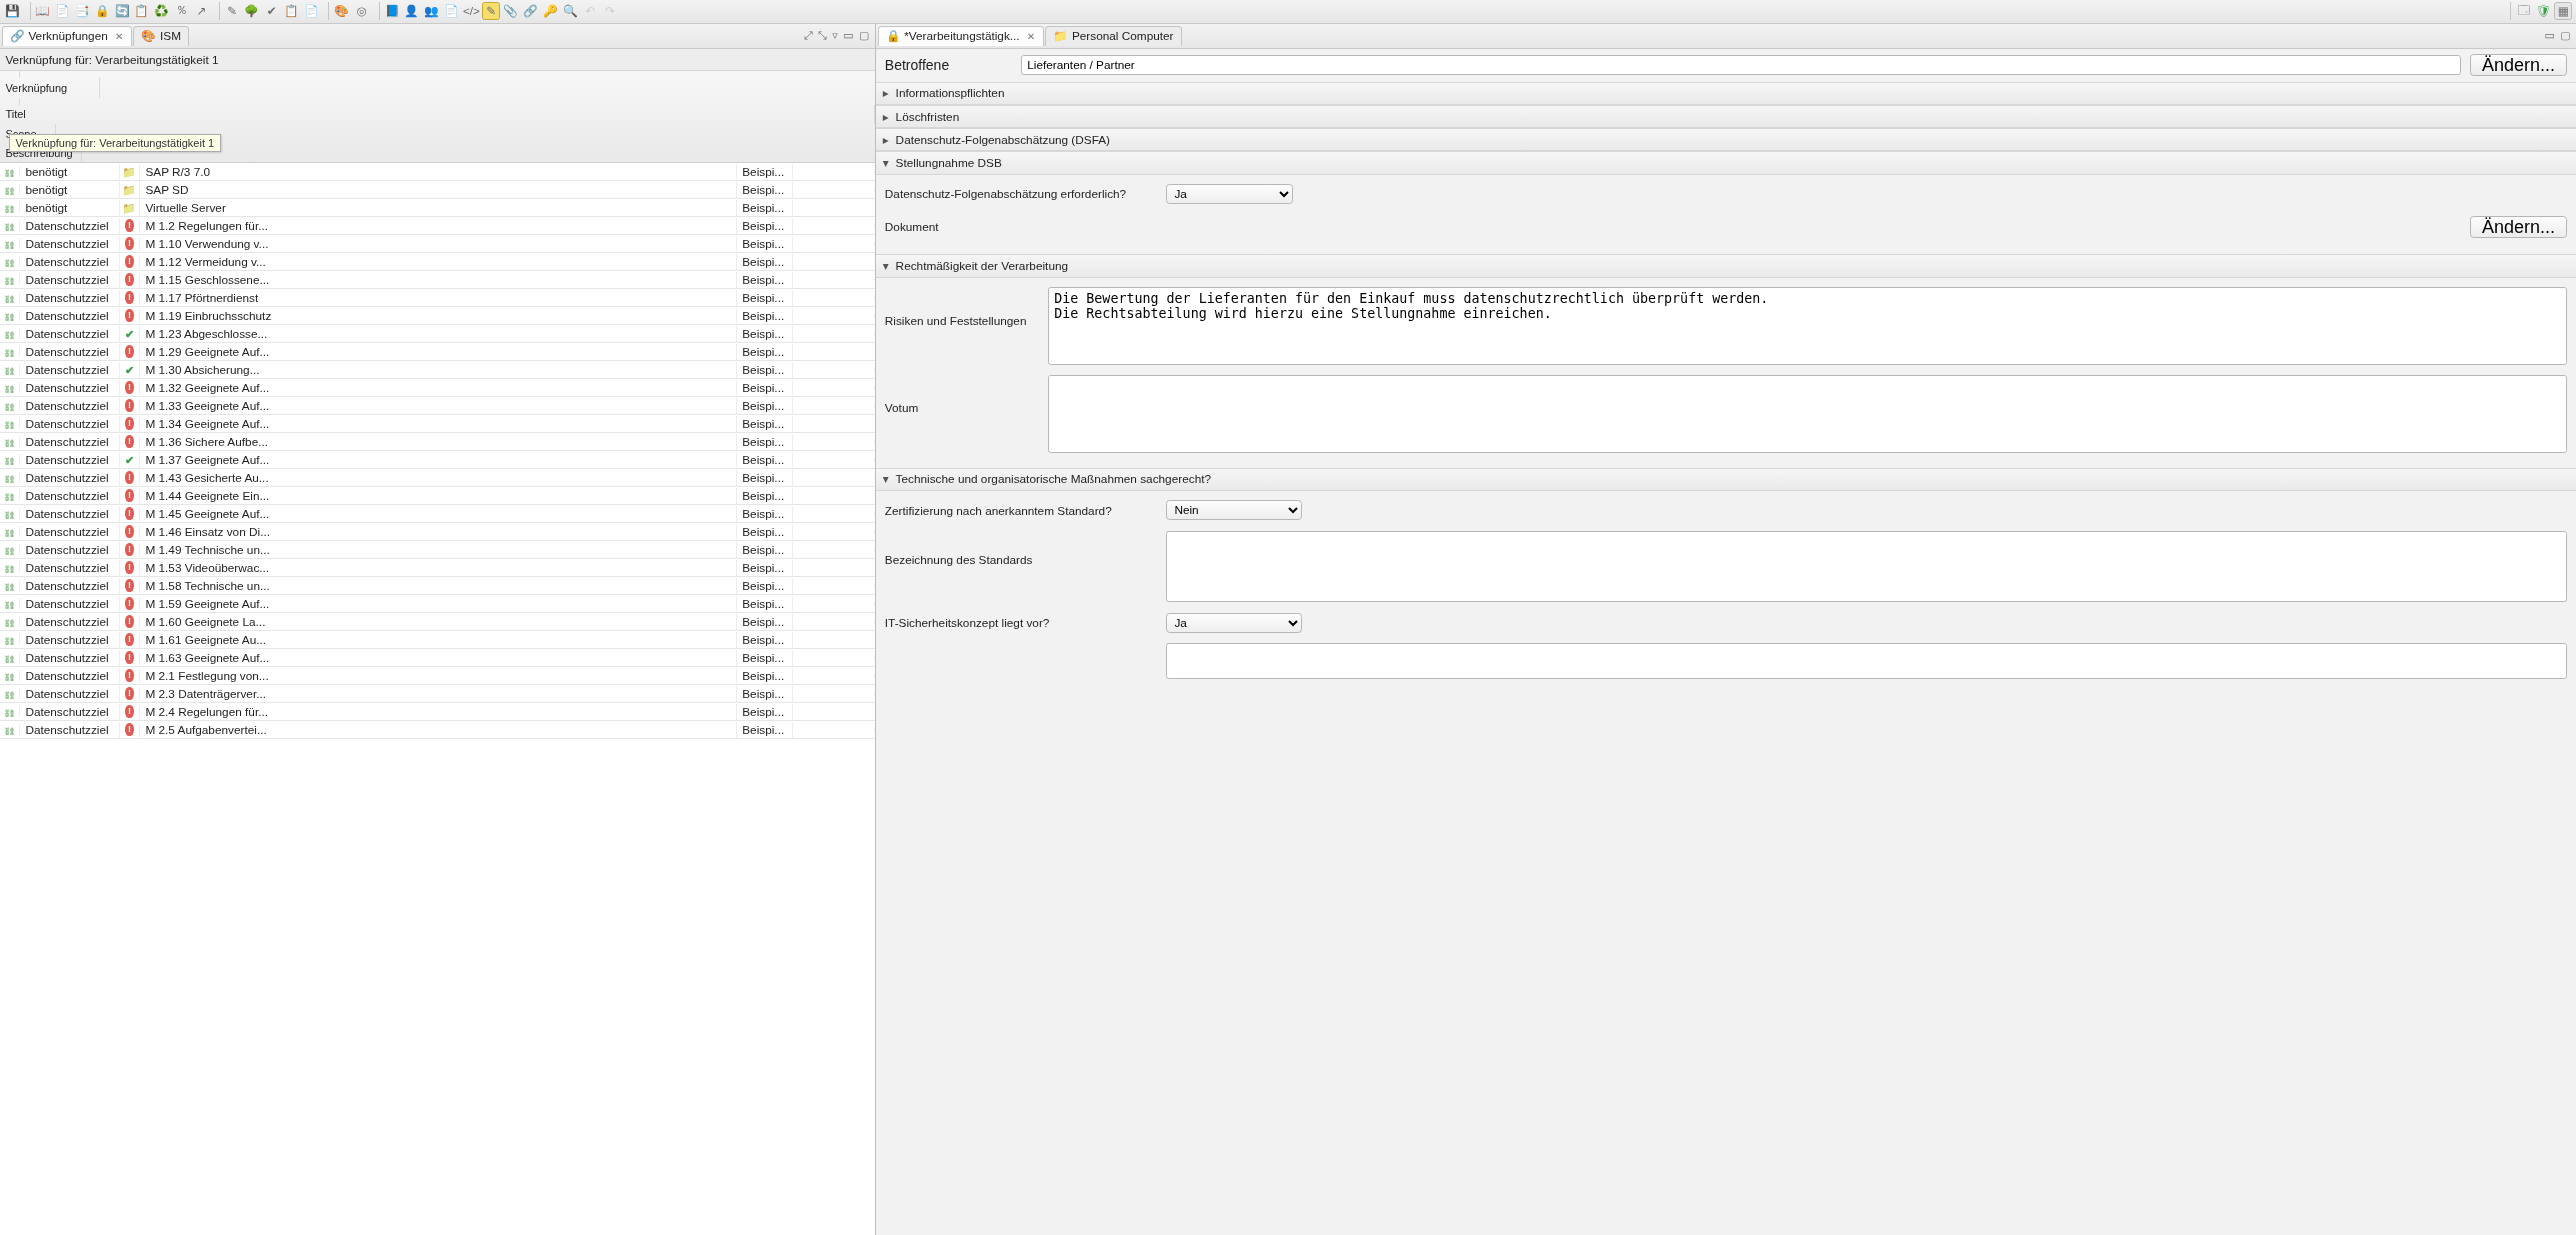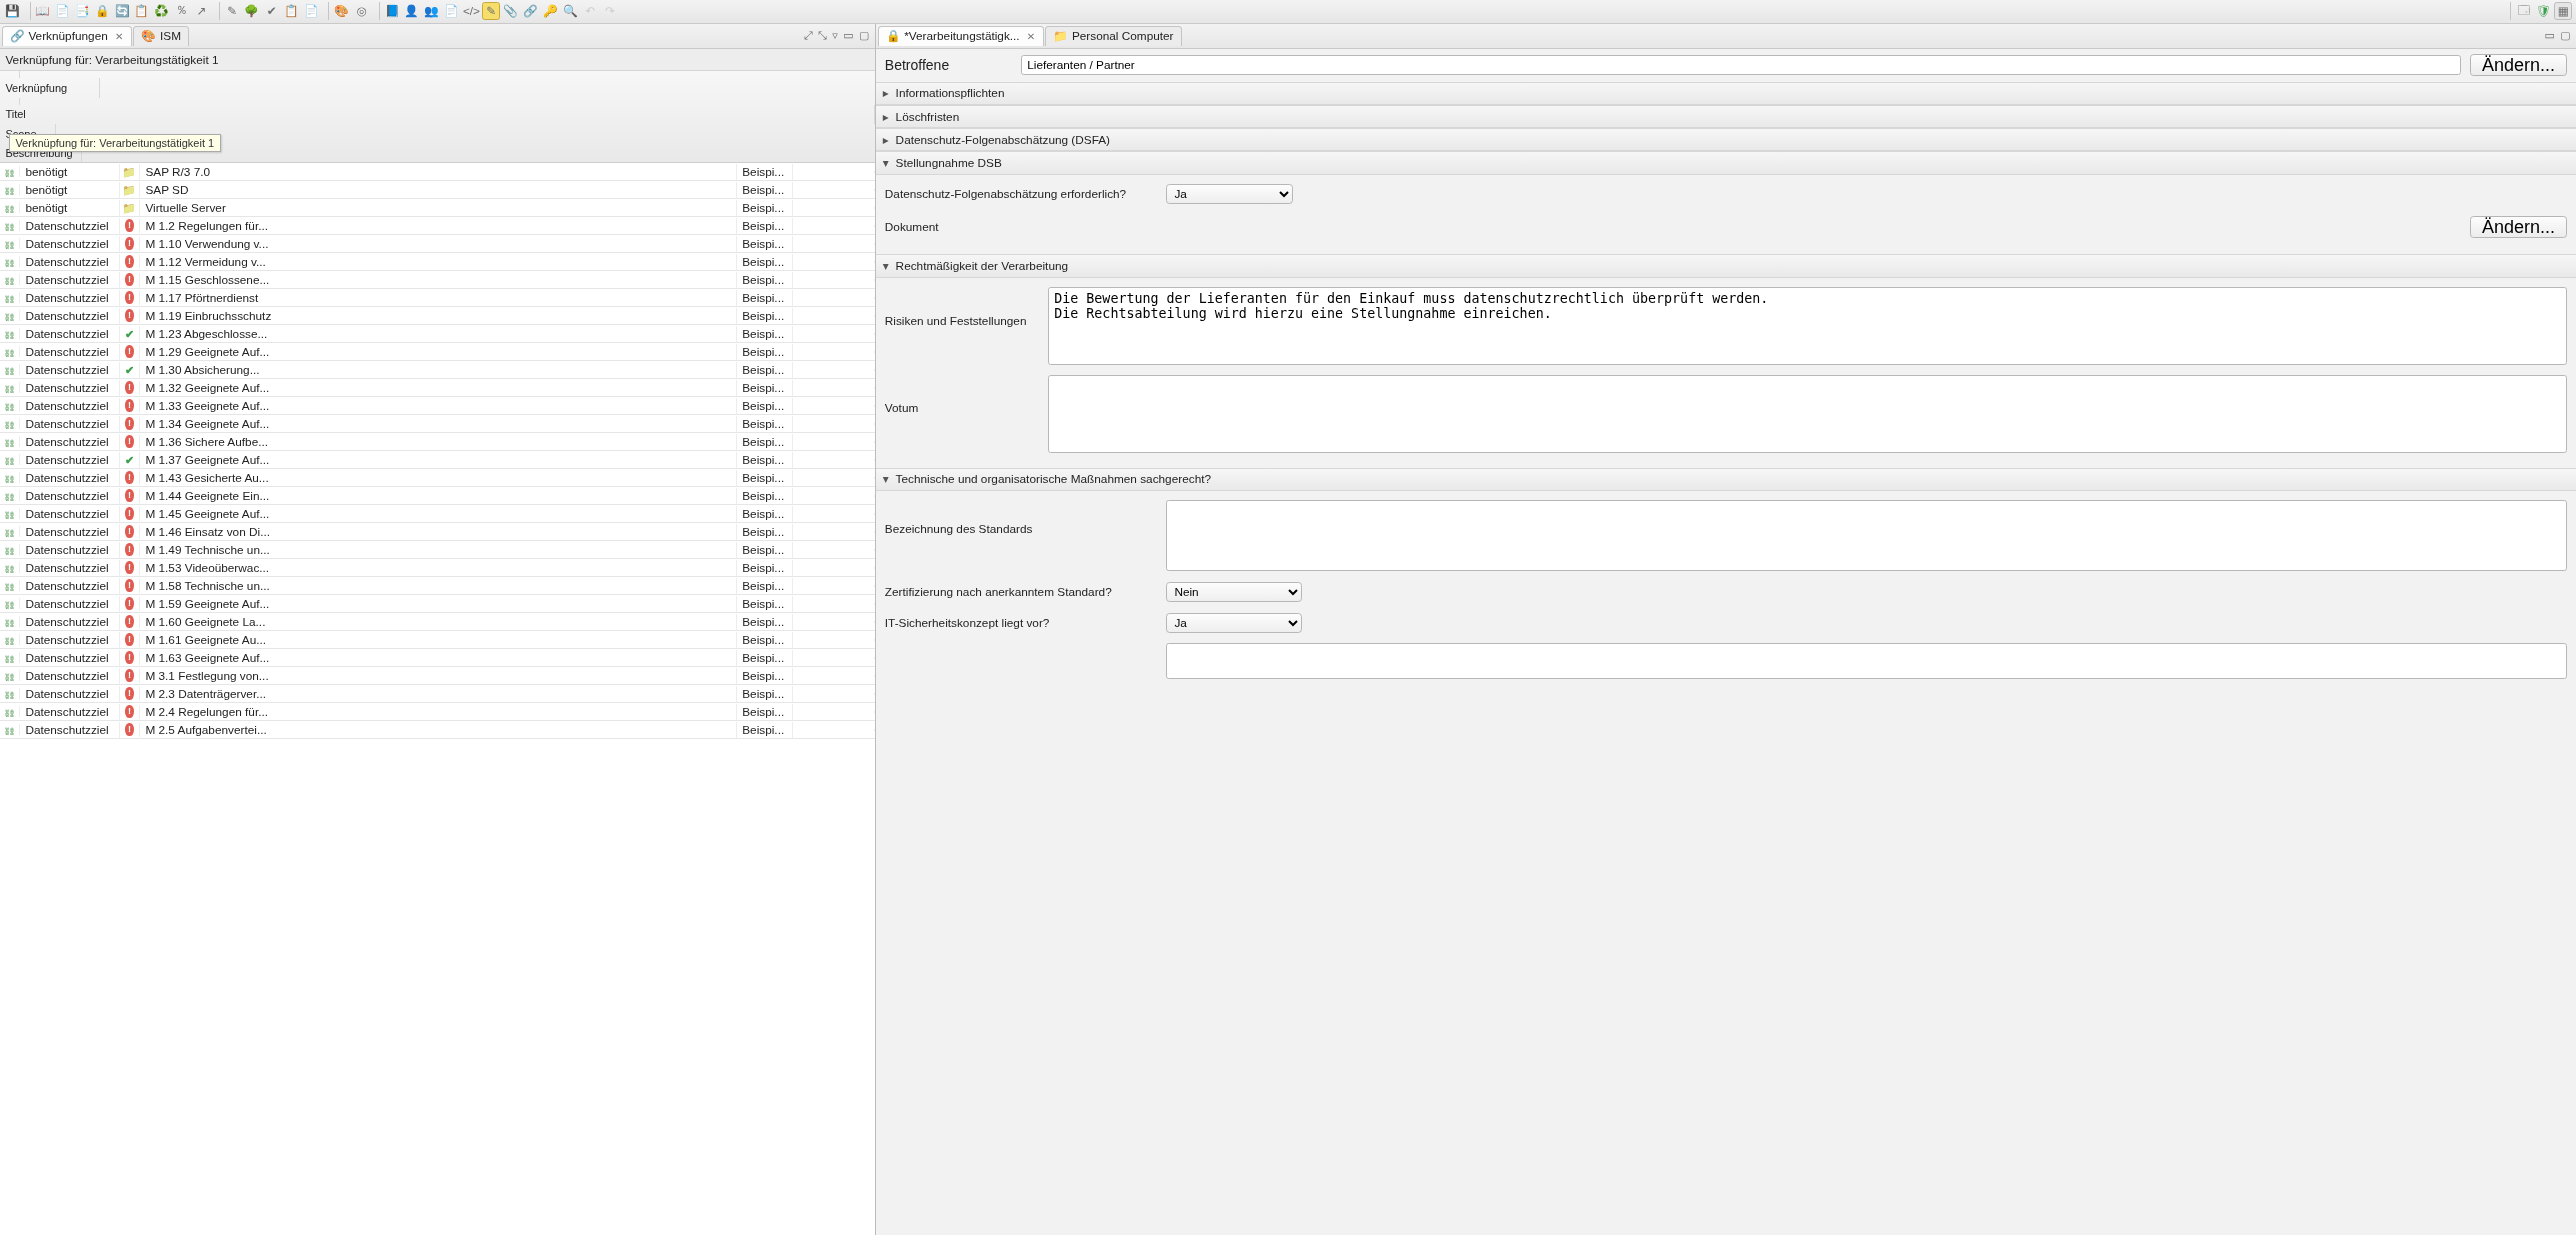--- a/index.html
+++ b/index.html
@@ -486,21 +486,21 @@
           <div class="c-desc"></div>
         </div>
         <div class="row">
           <div class="c-icon">
             <span class="ic-chain"></span>
           </div>
           <div class="c-link">Datenschutzziel</div>
           <div class="c-ticon">
             <span class="ic-alert"></span>
           </div>
-          <div class="c-title">M 3.1 Festlegung von...</div>
+          <div class="c-title">M 2.1 Festlegung von...</div>
           <div class="c-scope">Beispi...</div>
           <div class="c-desc"></div>
         </div>
         <div class="row">
           <div class="c-icon">
             <span class="ic-chain"></span>
           </div>
           <div class="c-link">Datenschutzziel</div>
           <div class="c-ticon">
             <span class="ic-alert"></span>
@@ -607,26 +607,26 @@
           <textarea class="box tall" style=""></textarea>
         </div>
       </div>
 
       <div class="section-head">
         <span class="tw">▾</span>
         <span>Technische und organisatorische Maßnahmen sachgerecht?</span>
       </div>
       <div class="section-body">
         <div class="two-col">
+          <div class="flabel wide">Zertifizierung nach anerkanntem Standard?</div>
+          <div style="width:136px"><select class="sel mac" style="width:100%"><option>Nein</option></select></div>
+        </div>
+        <div class="two-col">
           <div class="flabel wide" style="padding-top:22px">Bezeichnung des Standards</div>
           <textarea class="box tall2" style=""></textarea>
-        </div>
-        <div class="two-col">
-          <div class="flabel wide">Zertifizierung nach anerkanntem Standard?</div>
-          <div style="width:136px"><select class="sel mac" style="width:100%"><option>Nein</option></select></div>
         </div>
         <div class="two-col">
           <div class="flabel wide">IT-Sicherheitskonzept liegt vor?</div>
           <div style="width:136px"><select class="sel mac" style="width:100%"><option>Ja</option></select></div>
         </div>
         <div class="two-col">
           <div class="flabel wide"></div>
           <textarea class="box" style="height: 36px;"></textarea>
         </div>
       </div>

